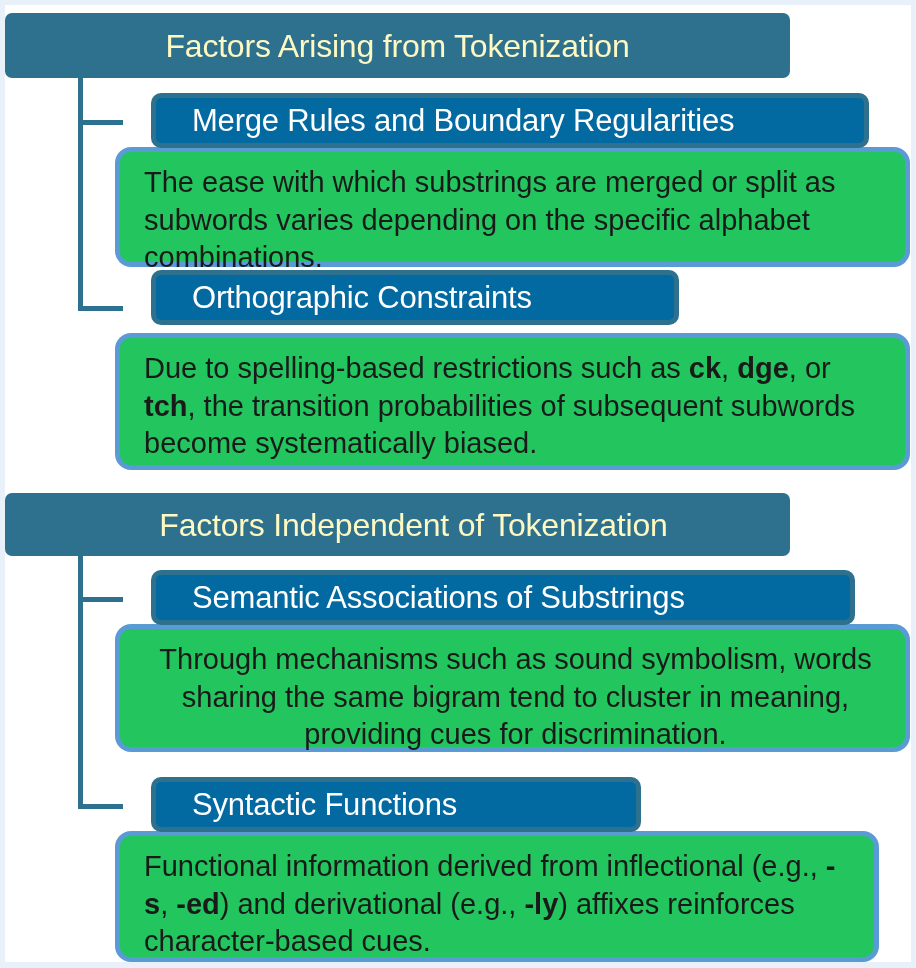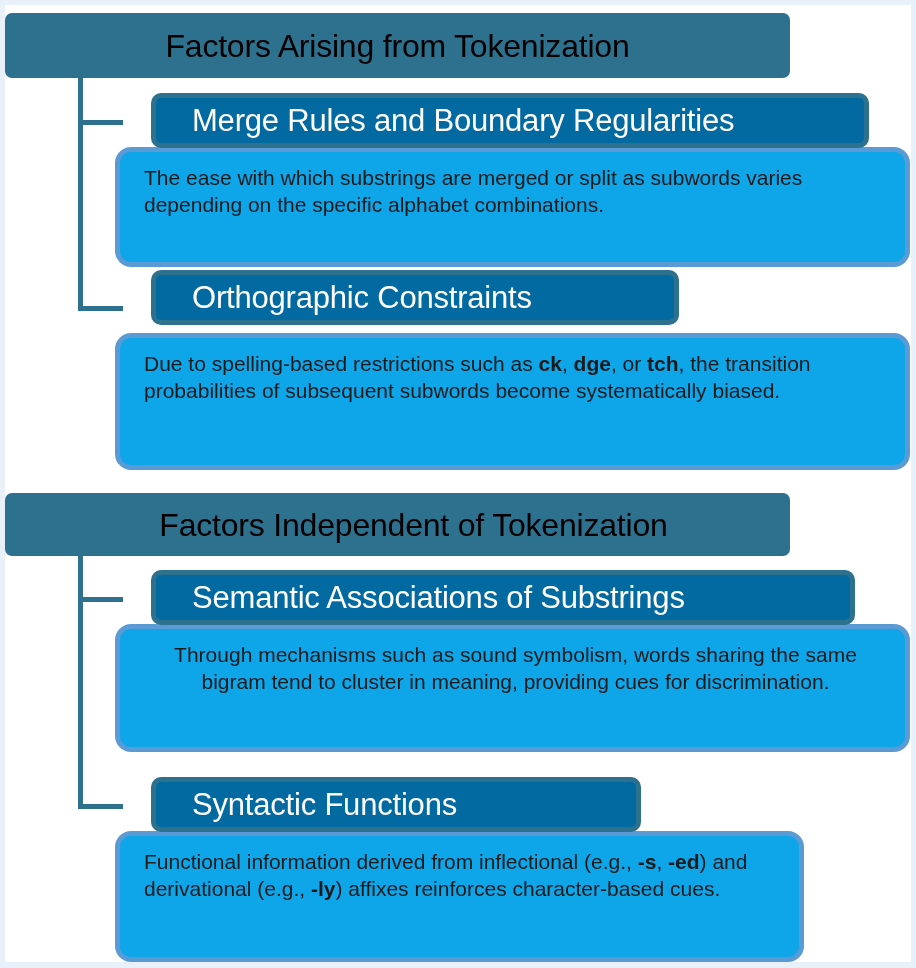--- a/index.html
+++ b/index.html
@@ -32,21 +32,21 @@
     top: 0;
     width: 906px;
     height: 957px;
   }
 
   
   .section-header {
     position: absolute;
     background: #2e718f;
     border-radius: 7px;
-    color: #000000;
+    color: #fef9c3;
     display: flex;
     align-items: center;
     justify-content: center;
     font-size: 32px;
     font-weight: 400;
     letter-spacing: -0.2px;
     line-height: 1;
     white-space: nowrap;
   }
 
@@ -65,25 +65,25 @@
     line-height: 1;
     white-space: nowrap;
     padding-left: 36px;
     z-index: 3;
     margin-left: 36px;
   }
 
   
   .body-card {
     position: absolute;
-    background: #0ea5e9;
+    background: #22c55e;
     border: 5px solid #5b9bd5;
     border-radius: 16px;
     color: #1a1a1a;
-    font-size: 21px;
+    font-size: 29px;
     line-height: 1.30;
     padding: 12px 18px 10px 24px;
     z-index: 2;
   }
 
   .body-card b { font-weight: 700; }
 
   
   .conn-v {
     position: absolute;
@@ -129,18 +129,18 @@
     <div class="conn-h" style="left:73px; top:799px; width:45px;"></div>
 
     <div class="sub-header" style="left:110px; top:565px; width:704px; height:55px;">Semantic Associations of Substrings</div>
 
     <div class="body-card" style="left:110px; top:619px; width:795px; height:128px;text-align:center;">
       <span>Through mechanisms such as sound symbolism, words sharing the same bigram tend to cluster in meaning, providing cues for discrimination.</span>
     </div>
 
     <div class="sub-header" style="left:110px; top:772px; width:490px; height:55px;">Syntactic Functions</div>
 
-    <div class="body-card" style="left:110px; top:826px; width:689px; height:131px;">
+    <div class="body-card" style="left:110px; top:826px; width:764px; height:131px;">
       <span id="card-syntax">Functional information derived from inflectional (e.g., <b>-s</b>, <b>-ed</b>) and derivational (e.g., <b>-ly</b>) affixes reinforces character-based cues.</span>
     </div>
 
   </div>
 </div>
 
 </body></html>

